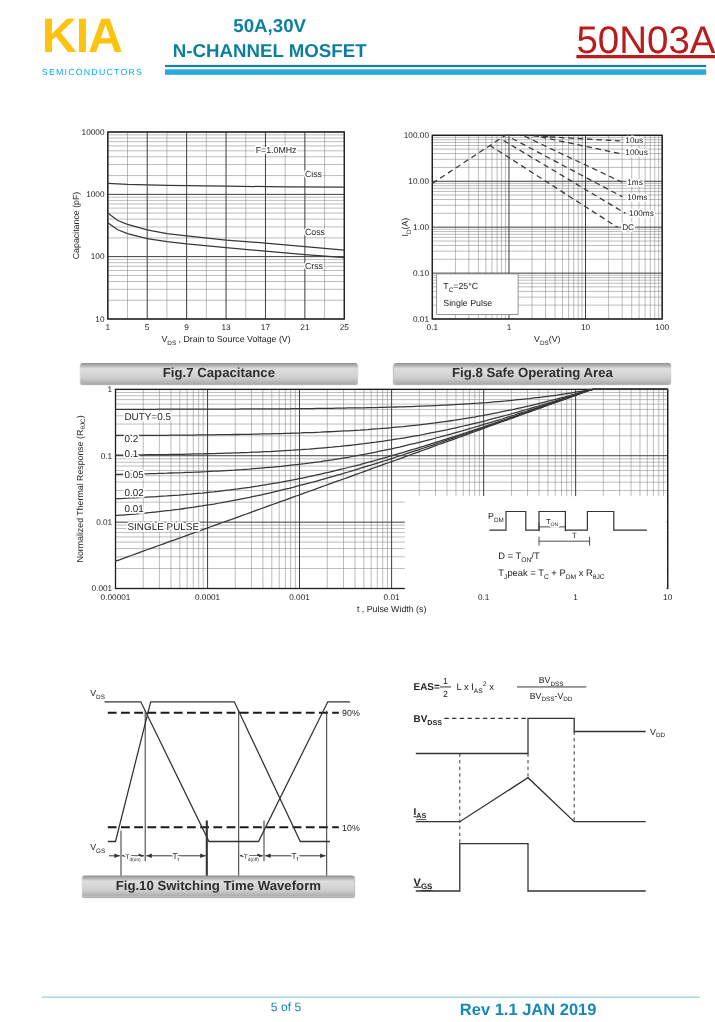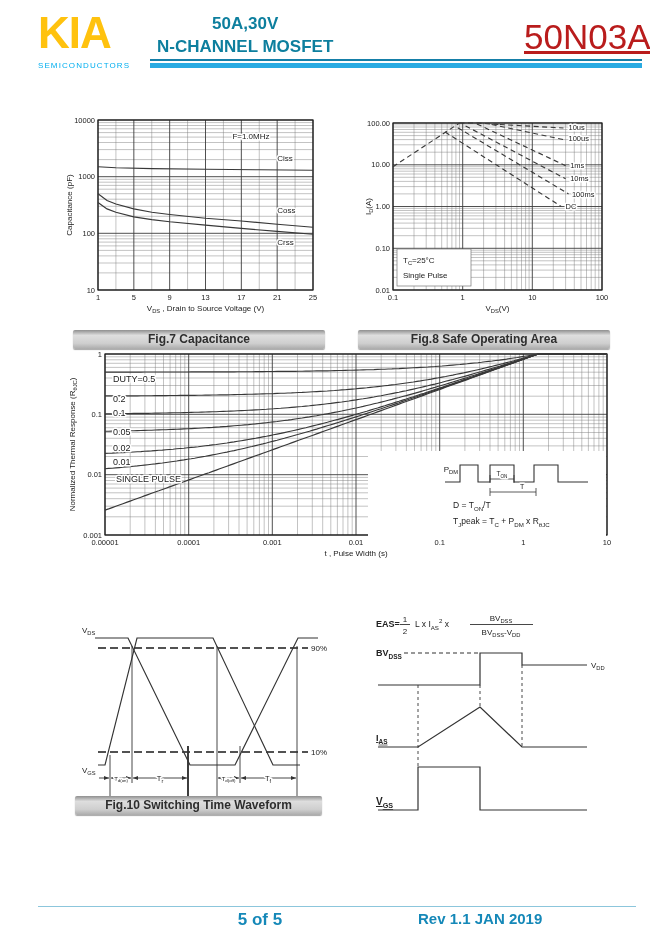--- a/index.html
+++ b/index.html
@@ -14,21 +14,21 @@
   .rule-thick{left:150px;top:63px;width:492px;height:5px;background:#29ABE2;}
   .caption{position:absolute;height:19px;line-height:19px;text-align:center;
      font-size:12px;font-weight:bold;color:#2e2e2e;border-radius:2px;
      background:linear-gradient(180deg,#8f8f8f 0%,#dedede 28%,#cfcfcf 70%,#ababab 100%);
      box-shadow:0 1px 1px rgba(0,0,0,.35);}
   .fig-host{position:absolute;}
   svg{font-family:"Liberation Sans",sans-serif;}
   svg text{fill:#222;}
   .halo{paint-order:stroke;stroke:#ffffff;stroke-width:3px;stroke-linejoin:round;}
   .footer-line{left:38px;top:906px;width:598px;height:1px;background:#8CC6DC;}
-  .footer-page{left:200px;top:910px;width:120px;text-align:center;font-size:17px;font-weight:bold;color:#1588B8;}
+  .footer-page{left:200px;top:910px;width:120px;text-align:center;font-size:11px;font-weight:normal;color:#1588B8;}
   .footer-rev{left:418px;top:910px;font-size:15px;font-weight:bold;color:#1588B8;}
 </style>
 </head>
 <body>
 
 <div class="page">
 
   <div class="abs logo-text">KIA</div>
   <div class="abs logo-sub">SEMICONDUCTORS</div>
   <div class="abs subtitle">

